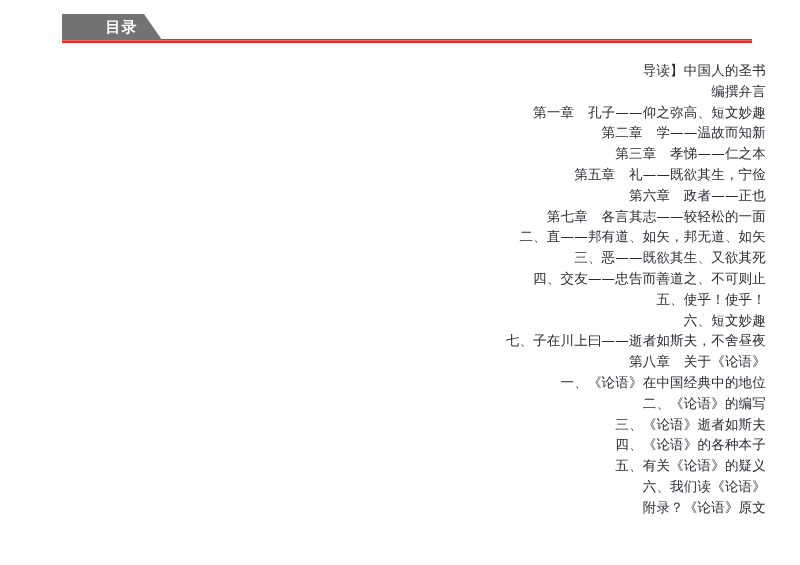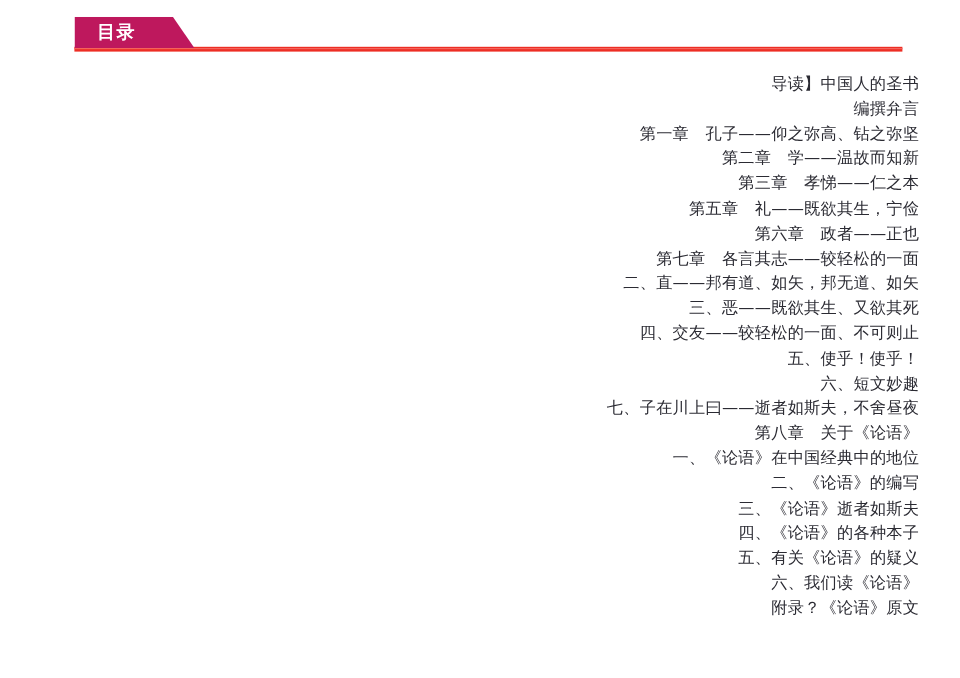--- a/index.html
+++ b/index.html
@@ -23,25 +23,26 @@
     top: 14px;
     width: 690px;
     height: 28px;
   }
   #toc-tab {
     position: absolute;
     left: 0;
     top: 0;
     width: 100px;
     height: 26px;
-    background: #be185d;
+    background: #737373;
     
     clip-path: polygon(0 0, 82px 0, 100px 26px, 0 26px);
     display: flex;
     align-items: center;
+    justify-content: center;
   }
   #toc-tab-label {
     color: #ffffff;
     font-size: 15px;
     font-weight: bold;
     letter-spacing: 1px;
     padding-left: 19px;
     line-height: 1;
     white-space: nowrap;
   }
@@ -85,29 +86,29 @@
   <div id="toc-rule"></div>
   <div id="toc-rule-inner"></div>
   <div id="toc-tab">
     <span id="toc-tab-label">目录</span>
   </div>
 </div>
 
 <div id="toc-list">
     <div class="toc-entry">导读】中国人的圣书</div>
     <div class="toc-entry">编撰弁言</div>
-    <div class="toc-entry">第一章　孔子——仰之弥高、钻之弥坚</div>
+    <div class="toc-entry">第一章　孔子——仰之弥高、短文妙趣</div>
     <div class="toc-entry">第二章　学——温故而知新</div>
     <div class="toc-entry">第三章　孝悌——仁之本</div>
     <div class="toc-entry">第五章　礼——既欲其生，宁俭</div>
     <div class="toc-entry">第六章　政者——正也</div>
     <div class="toc-entry">第七章　各言其志——较轻松的一面</div>
     <div class="toc-entry">二、直——邦有道、如矢，邦无道、如矢</div>
     <div class="toc-entry">三、恶——既欲其生、又欲其死</div>
-    <div class="toc-entry">四、交友——较轻松的一面、不可则止</div>
+    <div class="toc-entry">四、交友——忠告而善道之、不可则止</div>
     <div class="toc-entry">五、使乎！使乎！</div>
     <div class="toc-entry">六、短文妙趣</div>
     <div class="toc-entry">七、子在川上曰——逝者如斯夫，不舍昼夜</div>
     <div class="toc-entry">第八章　关于《论语》</div>
     <div class="toc-entry">一、《论语》在中国经典中的地位</div>
     <div class="toc-entry">二、《论语》的编写</div>
     <div class="toc-entry">三、《论语》逝者如斯夫</div>
     <div class="toc-entry">四、《论语》的各种本子</div>
     <div class="toc-entry">五、有关《论语》的疑义</div>
     <div class="toc-entry">六、我们读《论语》</div>

